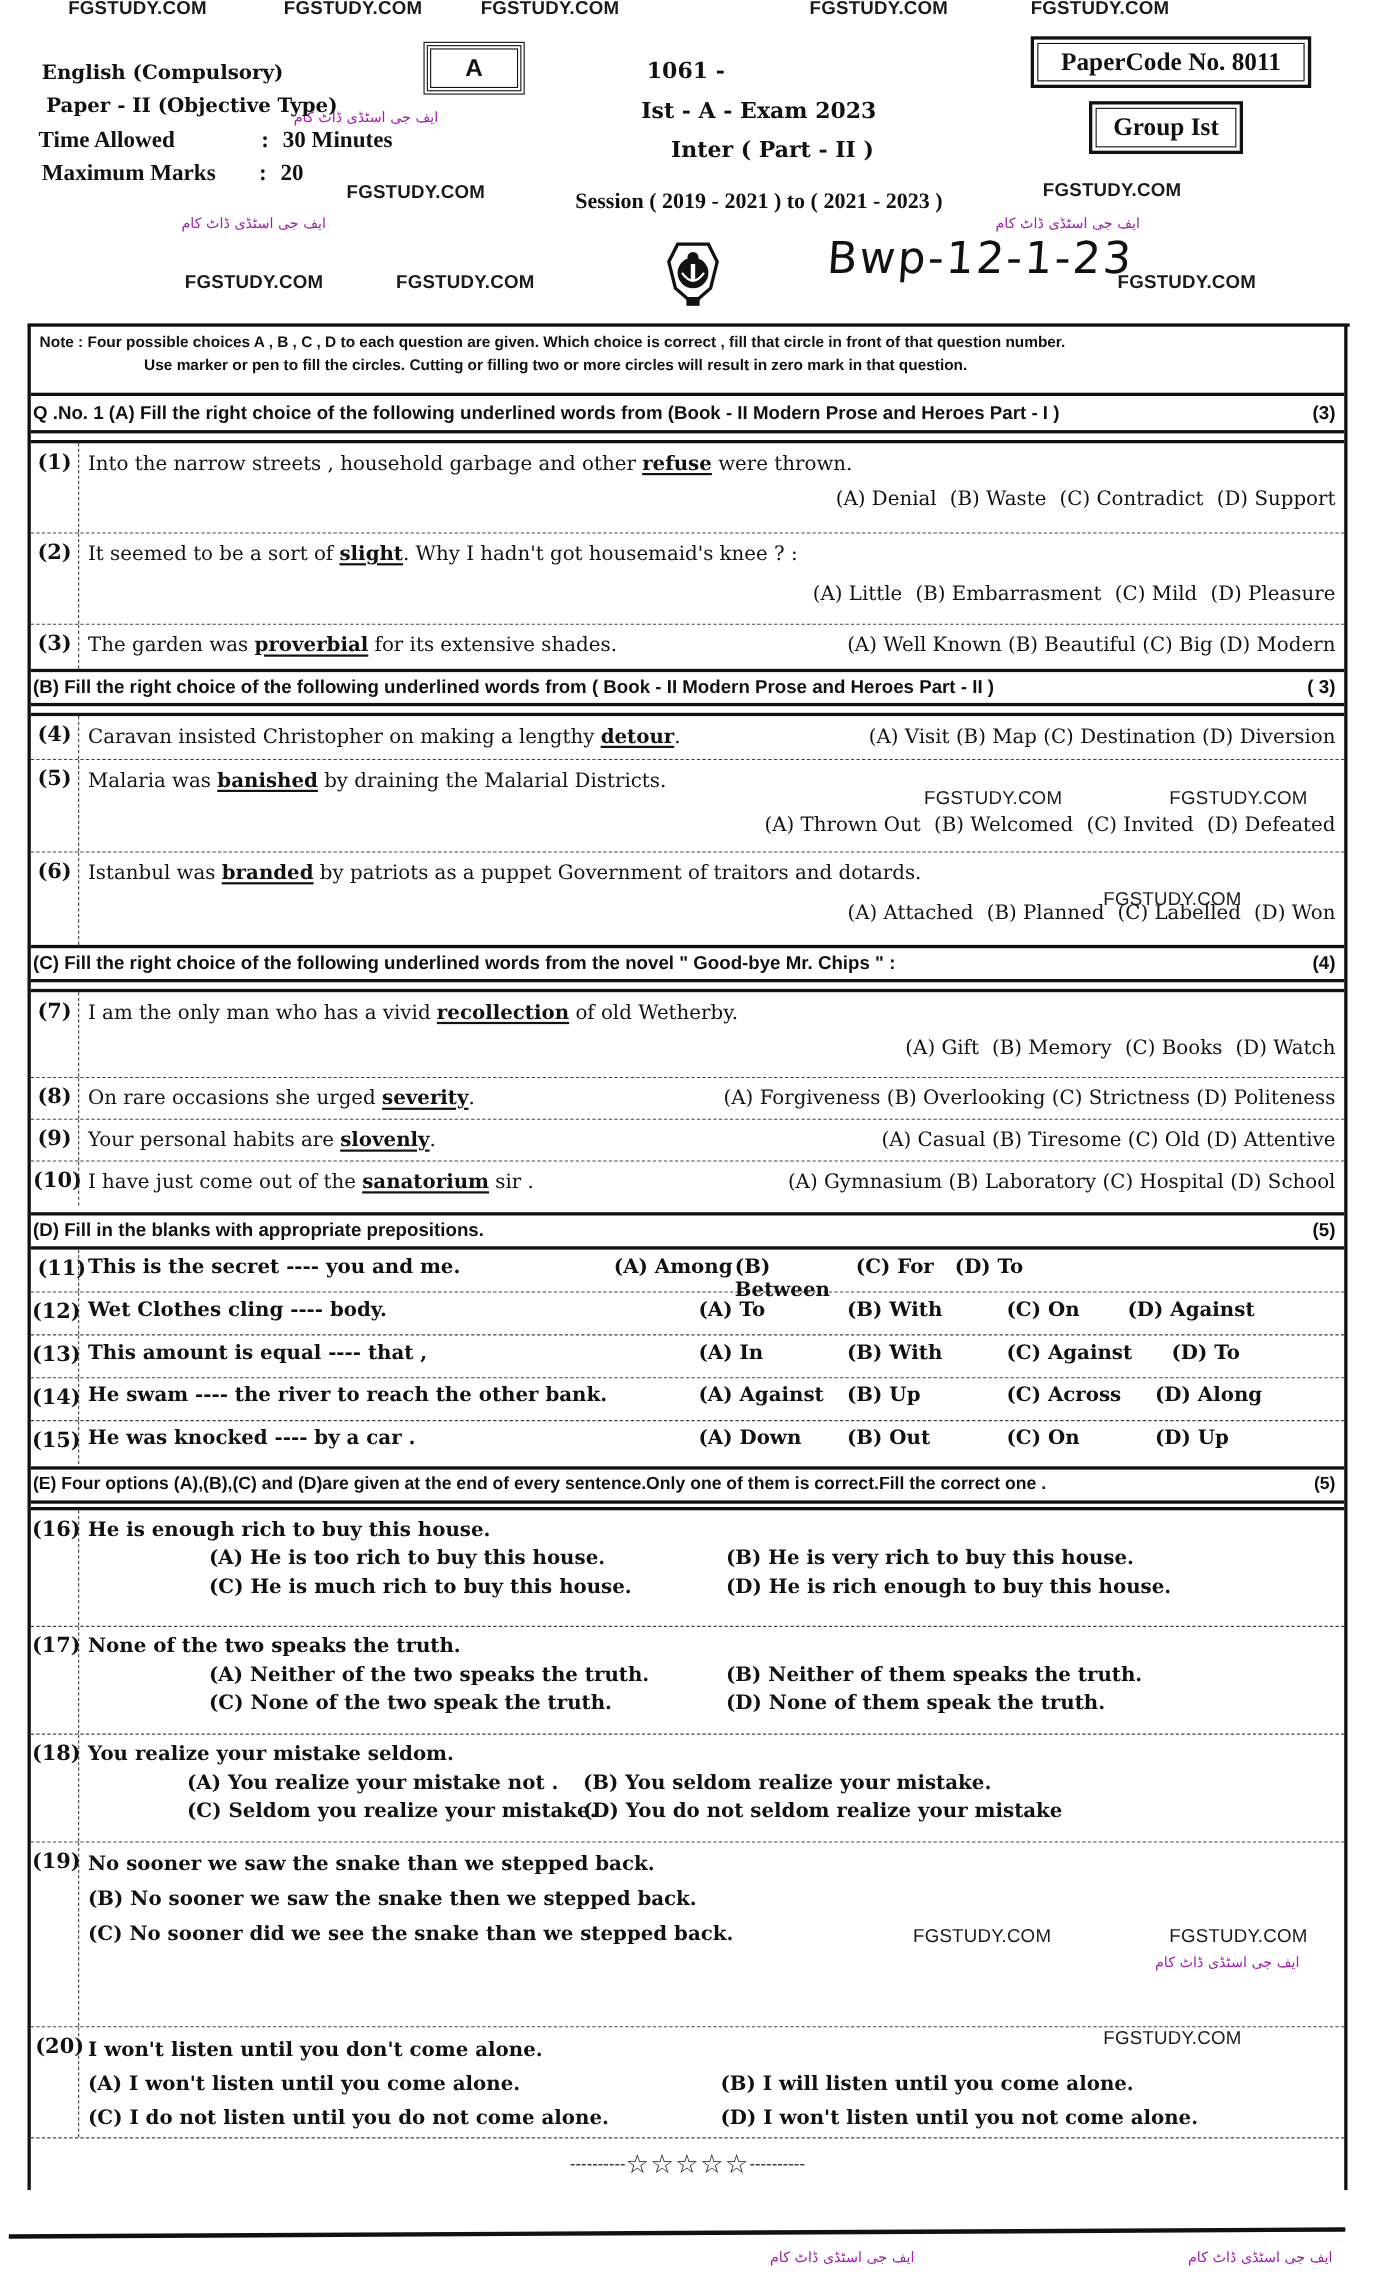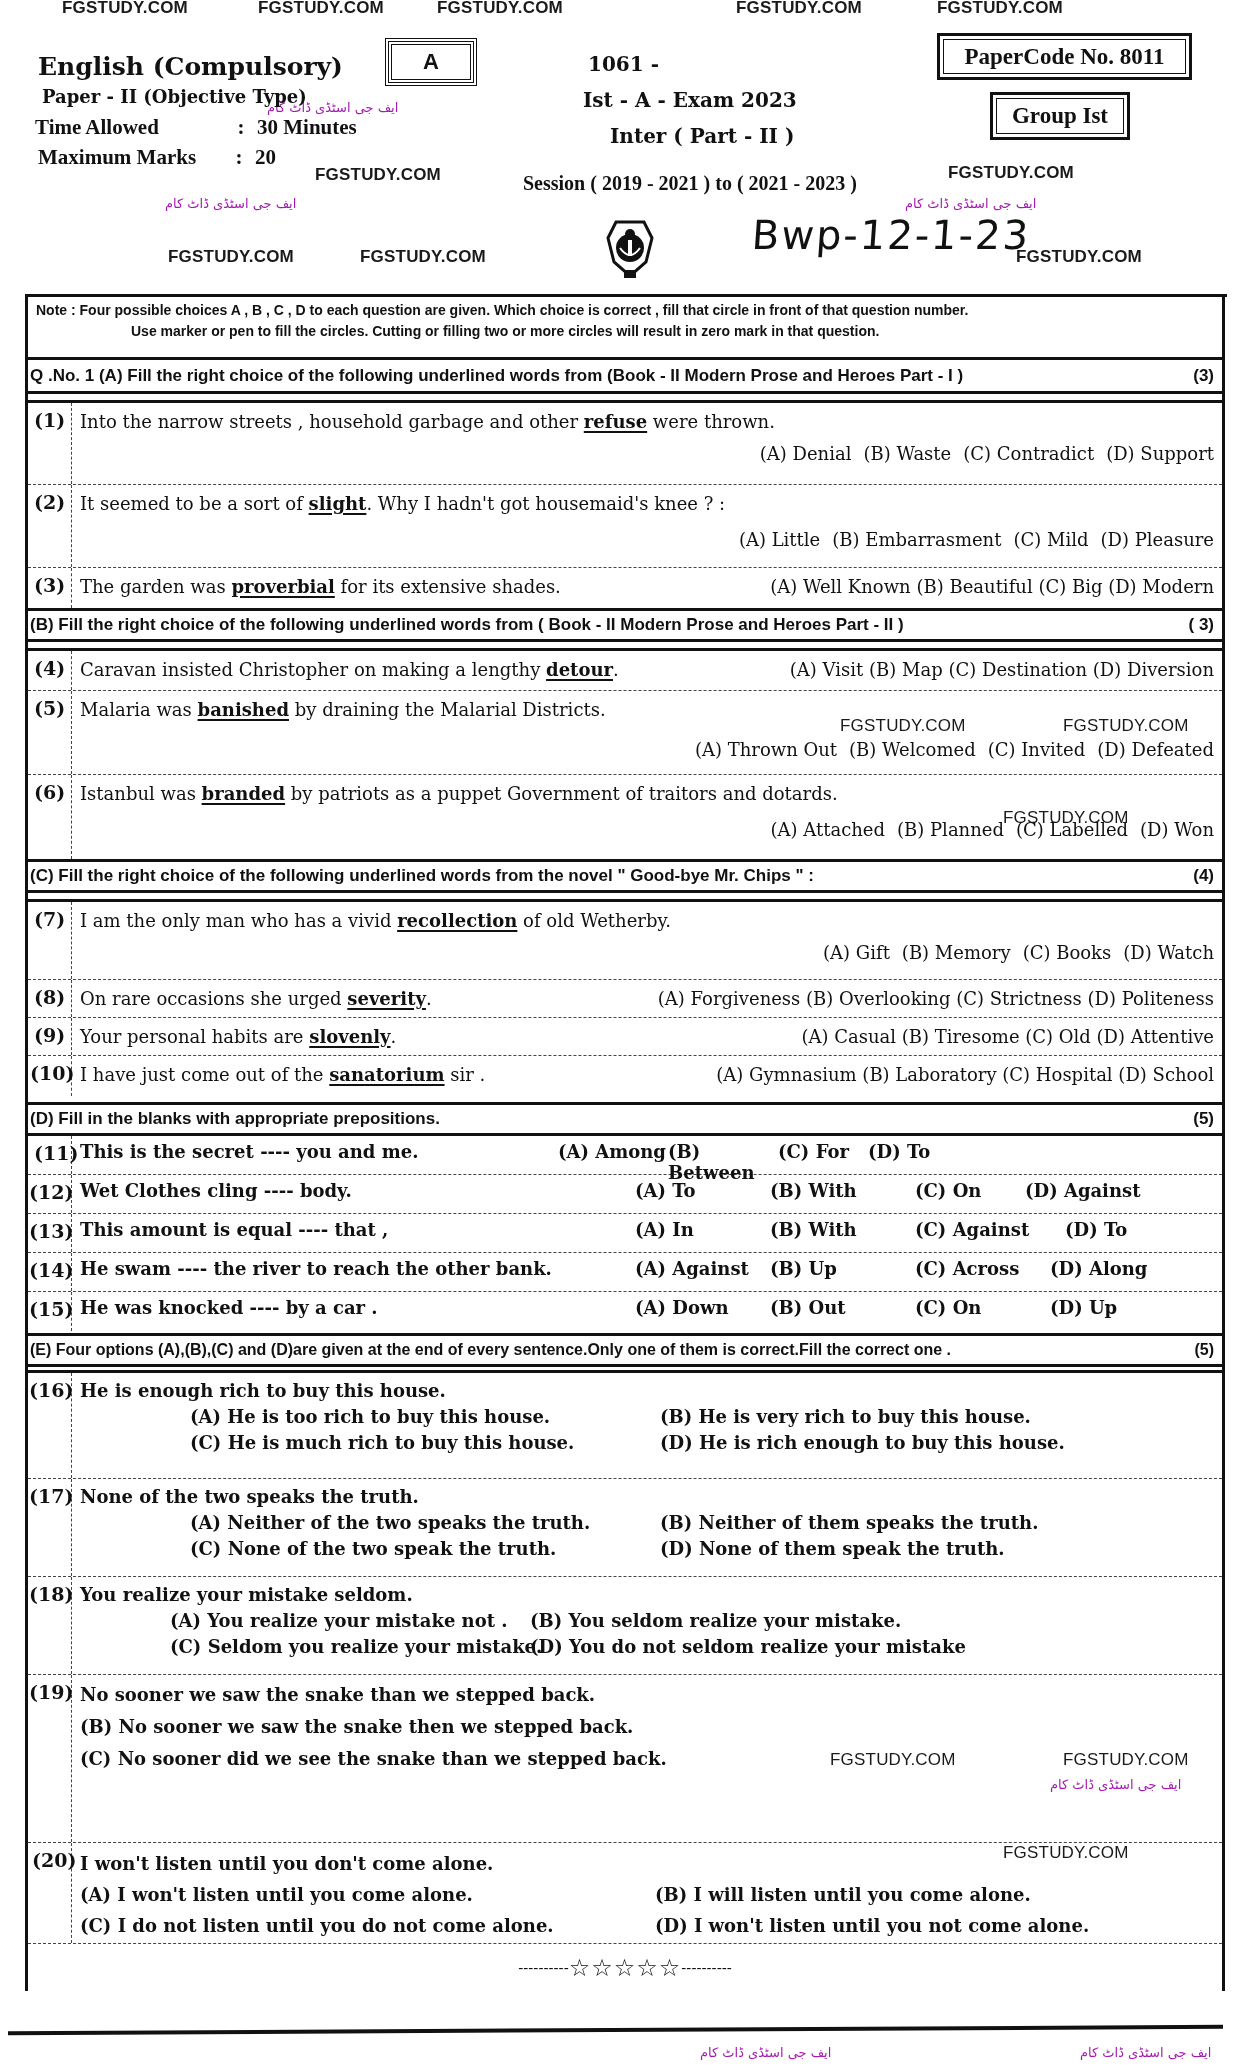--- a/index.html
+++ b/index.html
@@ -8,21 +8,21 @@
 
   .wm { position: absolute; font-family: "Liberation Sans", "DejaVu Sans", sans-serif; font-weight: bold; font-size: 17px; color: #1a1a1a; letter-spacing: 0.2px; white-space: nowrap; }
   .urdu { position: absolute; font-family: "DejaVu Sans", sans-serif; font-size: 13px; color: #a21caf; white-space: nowrap; direction: rtl; }
 
   
   .hdr-left { position: absolute; left: 38px; top: 52px; font-weight: bold; font-size: 21px; line-height: 30px; }
   .hdr-left .row { display: flex; white-space: nowrap; }
   .hdr-left .lbl { display: inline-block; }
   .hdr-left .k1 { width: 190px; }
   .hdr-left .colon { width: 32px; text-align: center; }
-  .hdr-left .title { font-family: "DejaVu Serif", serif; font-size: 25px; font-weight: bold; }
+  .hdr-left .title { font-family: "DejaVu Serif", serif; font-size: 18px; font-weight: bold; }
   .box-a { position: absolute; left: 385px; top: 38px; width: 92px; height: 48px; border: 4px double #111; outline: 1px solid #111; outline-offset: -7px; display: flex; align-items: center; justify-content: center; font-family: "Liberation Sans", sans-serif; font-weight: bold; font-size: 22px; }
   .hdr-center { position: absolute; left: 588px; top: 46px; font-family: "DejaVu Serif", serif; font-weight: bold; font-size: 20px; line-height: 36px; white-space: nowrap; }
   .hdr-center .l3 { margin-left: 22px; font-size: 20px; }
   .hdr-session { position: absolute; left: 523px; top: 172px; font-weight: bold; font-size: 20px; white-space: nowrap; }
   .box-code { position: absolute; left: 937px; top: 33px; width: 255px; height: 47px; border: 3px solid #111; outline: 1px solid #111; outline-offset: -7px; display: flex; align-items: center; justify-content: center; font-weight: bold; font-size: 23px; }
   .box-group { position: absolute; left: 990px; top: 92px; width: 140px; height: 48px; border: 3px solid #111; outline: 1px solid #111; outline-offset: -7px; display: flex; align-items: center; justify-content: center; font-weight: bold; font-size: 23px; }
   .logo { position: absolute; left: 606px; top: 218px; width: 48px; height: 62px; }
   .handwritten { position: absolute; left: 752px; top: 212px; font-family: "DejaVu Sans", sans-serif; font-size: 40px; font-weight: normal; letter-spacing: 2px; white-space: nowrap; transform: skewX(-4deg); }
   .top-rule { position: absolute; left: 25px; top: 294px; width: 1202px; height: 3px; background: #111; }
 

